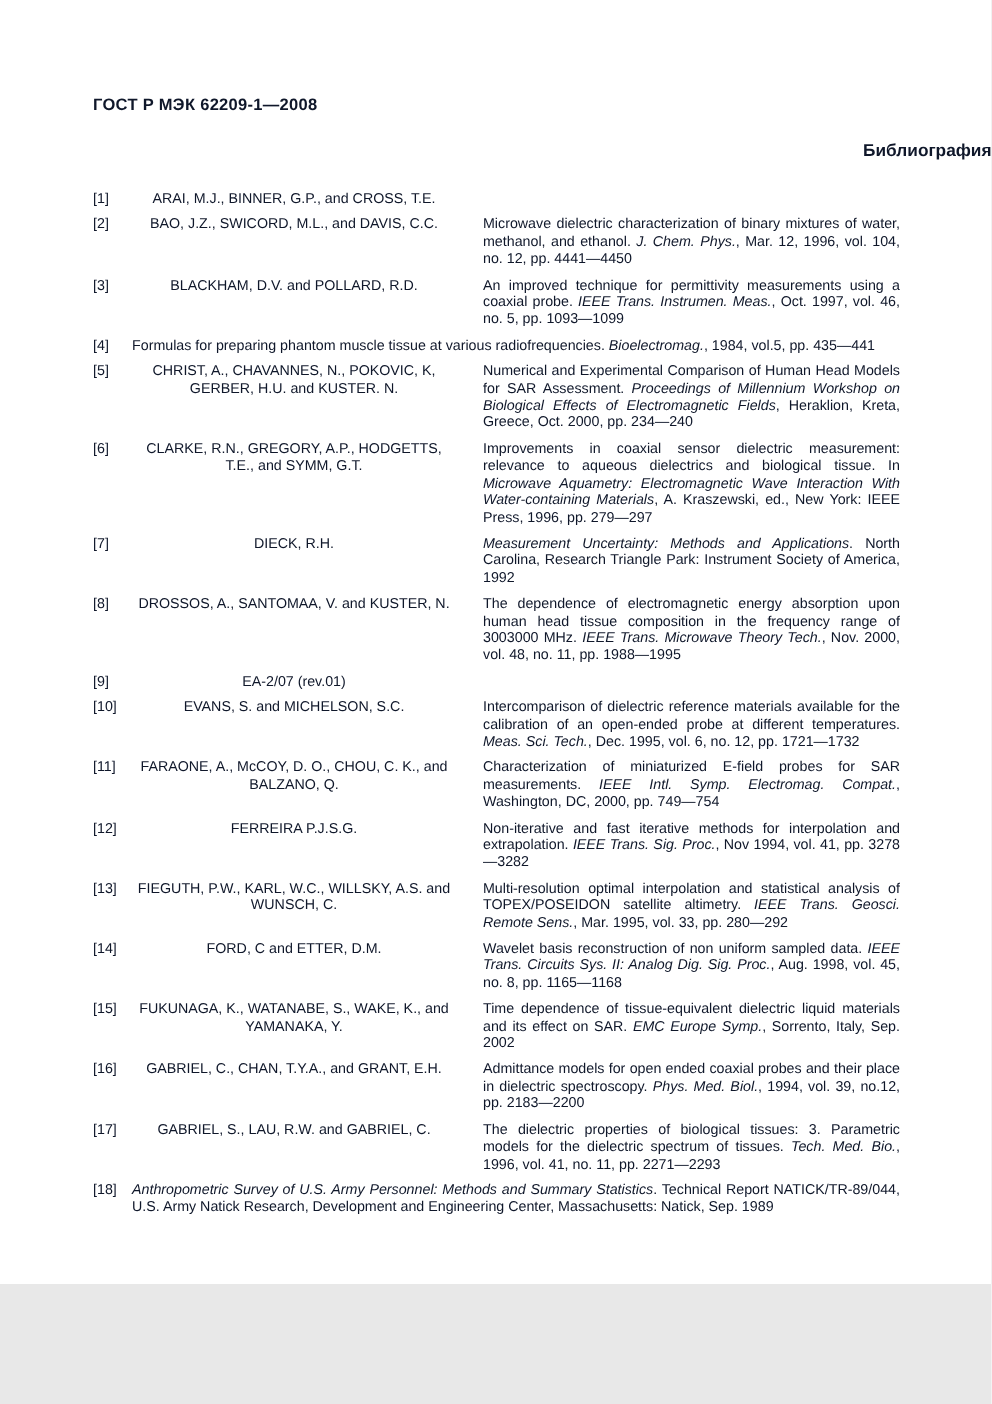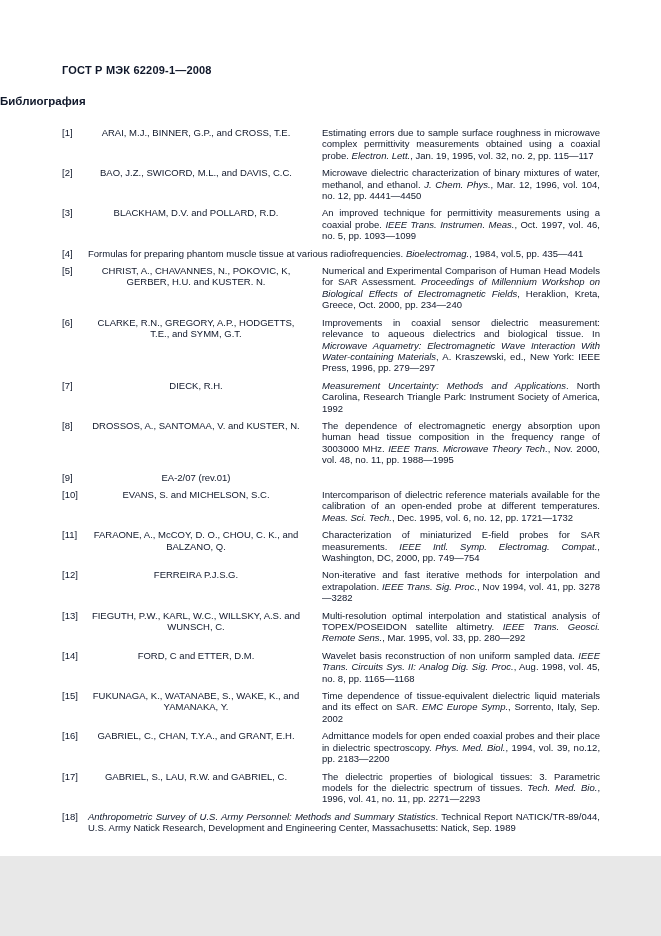--- a/index.html
+++ b/index.html
@@ -20,21 +20,21 @@
     top: 64px;
     font-size: 11px;
     font-weight: bold;
     letter-spacing: 0.2px;
   }
   .doc-title {
     position: absolute;
     left: 0;
     right: 0;
     top: 95px;
-    text-align: left;
+    text-align: right;
     font-size: 11.5px;
     font-weight: bold;
   }
   .ref-list {
     position: absolute;
     left: 62px;
     top: 127px;
     width: 538px;
   }
   .ref-row {
@@ -69,21 +69,20 @@
 </head>
 <body>
 
 <div class="page">
   <div class="doc-header">ГОСТ Р МЭК 62209-1—2008</div>
   <div class="doc-title">Библиография</div>
   <div class="ref-list">
       <div class="ref-row">
         <div class="ref-num">[1]</div>
         <div class="ref-authors">ARAI, M.J., BINNER, G.P., and CROSS, T.E.</div>
-        <div class="ref-desc"><span>Estimating errors due to sample surface roughness in microwave complex permittivity measurements obtained using a coaxial probe. </span><i>Electron. Lett.</i><span>, Jan. 19, 1995, vol. 32, no. 2, pp. 115—117</span></div>
       </div>
       <div class="ref-row">
         <div class="ref-num">[2]</div>
         <div class="ref-authors">BAO, J.Z., SWICORD, M.L., and DAVIS, C.C.</div>
         <div class="ref-desc"><span>Microwave dielectric characterization of binary mixtures of water, methanol, and ethanol. </span><i>J. Chem. Phys.</i><span>, Mar. 12, 1996, vol. 104, no. 12, pp. 4441—4450</span></div>
       </div>
       <div class="ref-row">
         <div class="ref-num">[3]</div>
         <div class="ref-authors">BLACKHAM, D.V. and POLLARD, R.D.</div>
         <div class="ref-desc"><span>An improved technique for permittivity measurements using a coaxial probe. </span><i>IEEE Trans. Instrumen. Meas.</i><span>, Oct. 1997, vol. 46, no. 5, pp. 1093—1099</span></div>

